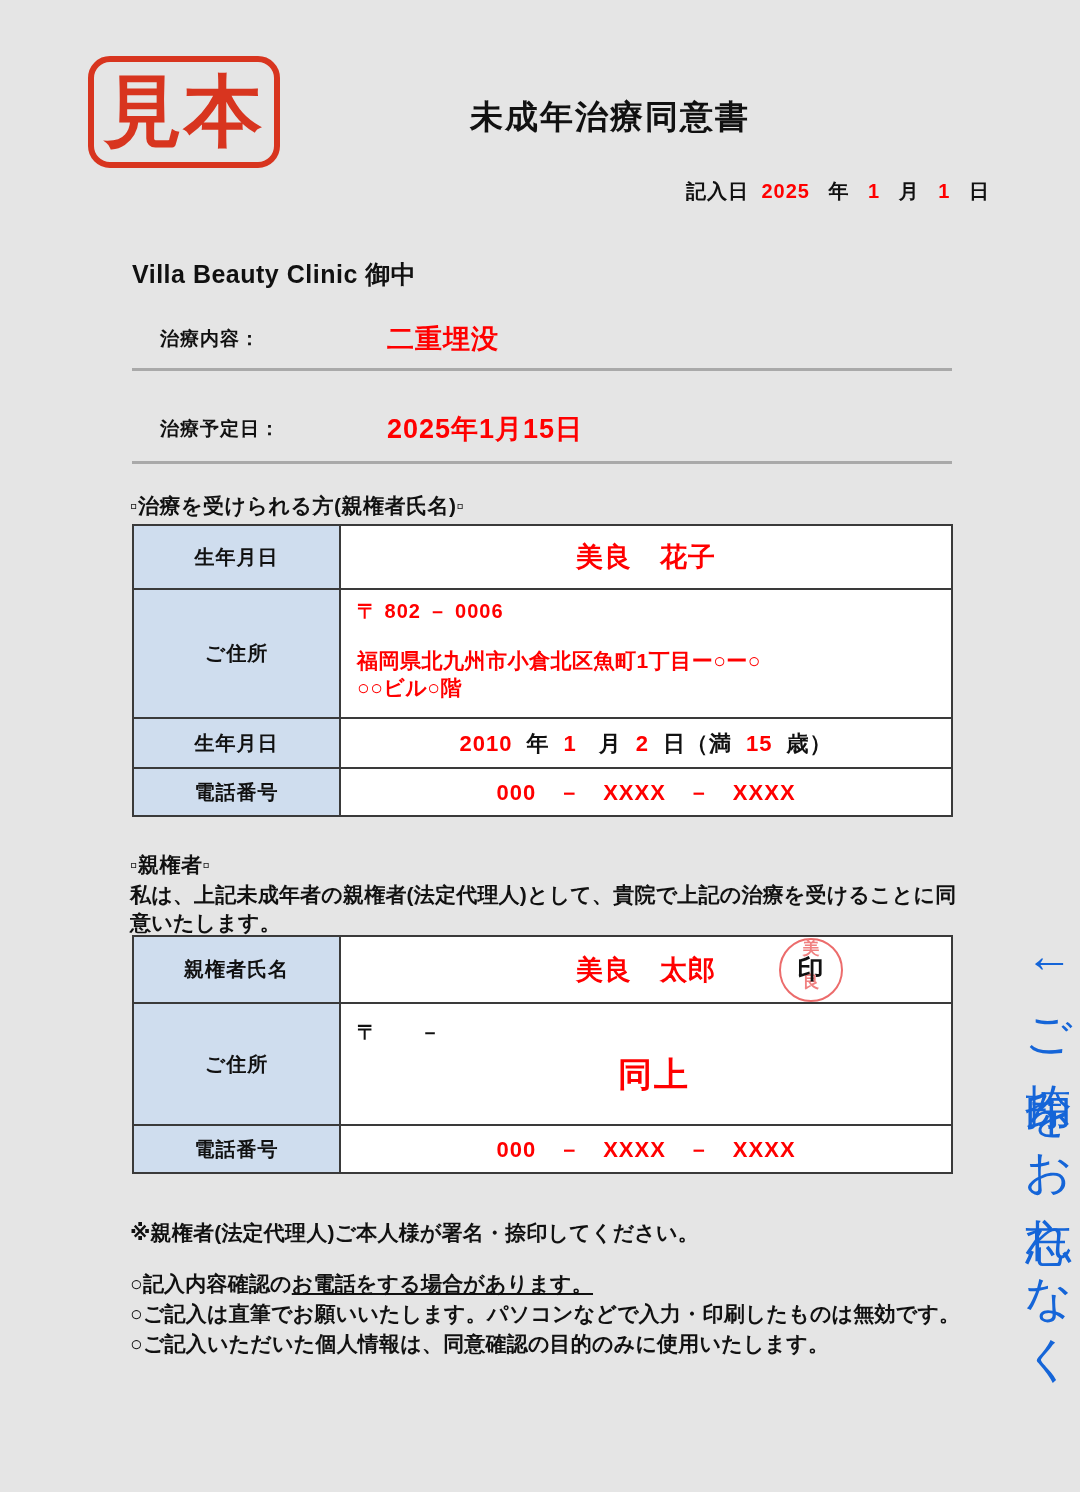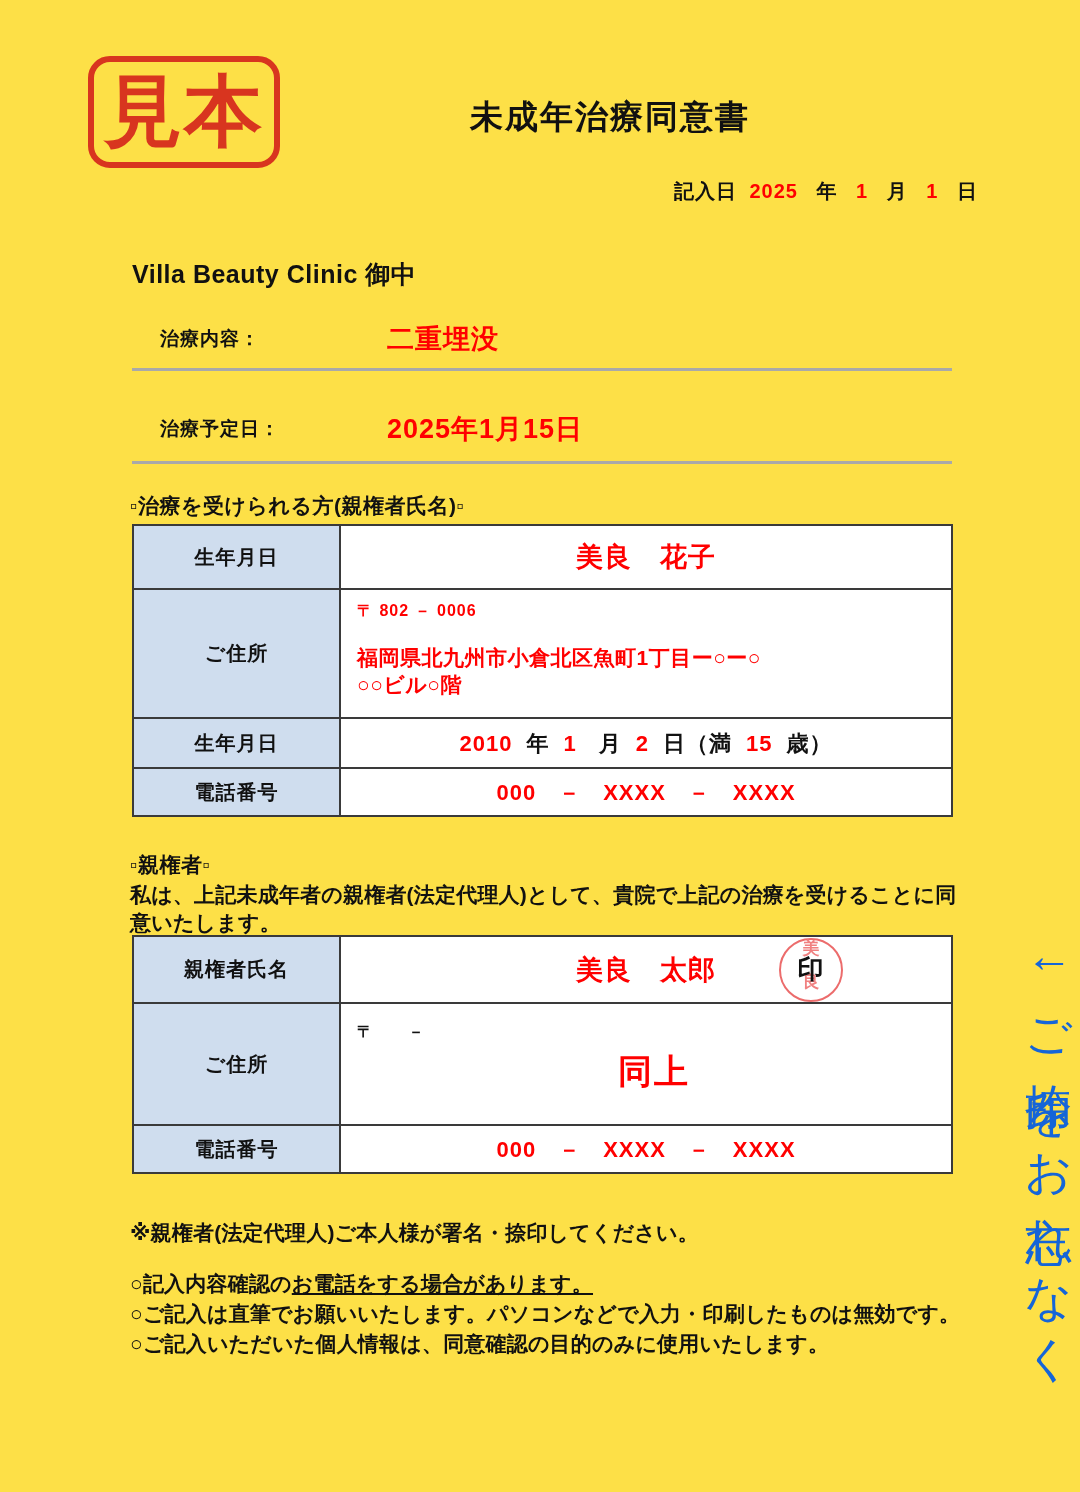--- a/index.html
+++ b/index.html
@@ -8,21 +8,21 @@
     background: #ffffff;
   }
   body {
     font-family: "Liberation Sans", "DejaVu Sans", sans-serif;
     color: #000000;
   }
   .page {
     position: relative;
     width: 1080px;
     height: 1492px;
-    background: #fde047;
+    background: #e5e5e5;
     overflow: hidden;
   }
 
   
   .stamp-mihon {
     position: absolute;
     left: 88px;
     top: 56px;
     width: 192px;
     height: 112px;
@@ -47,21 +47,21 @@
     width: 560px;
     text-align: center;
     font-size: 33px;
     font-weight: 700;
     letter-spacing: 2px;
     color: #111111;
   }
 
   .fill-date {
     position: absolute;
-    right: 96px;
+    right: 84px;
     top: 178px;
     font-size: 20px;
     font-weight: 700;
     letter-spacing: 1px;
     white-space: nowrap;
   }
   .fill-date .lbl { color: #111111; }
   .fill-date .val { color: #FF0000; margin: 0 6px; }
   .fill-date .unit { color: #111111; margin: 0 6px; }
 
@@ -159,21 +159,21 @@
     color: #FF0000;
     letter-spacing: 1px;
     position: relative;
   }
   td.vcell.left {
     text-align: left;
     padding-left: 16px;
   }
 
   .addr-zip {
-    font-size: 16px;
+    font-size: 20px;
     color: #FF0000;
     font-weight: 700;
     letter-spacing: 1px;
     margin-top: 2px;
   }
   .addr-zip.blank { color: #111111; }
   .addr-body {
     font-size: 21px;
     color: #FF0000;
     font-weight: 700;

